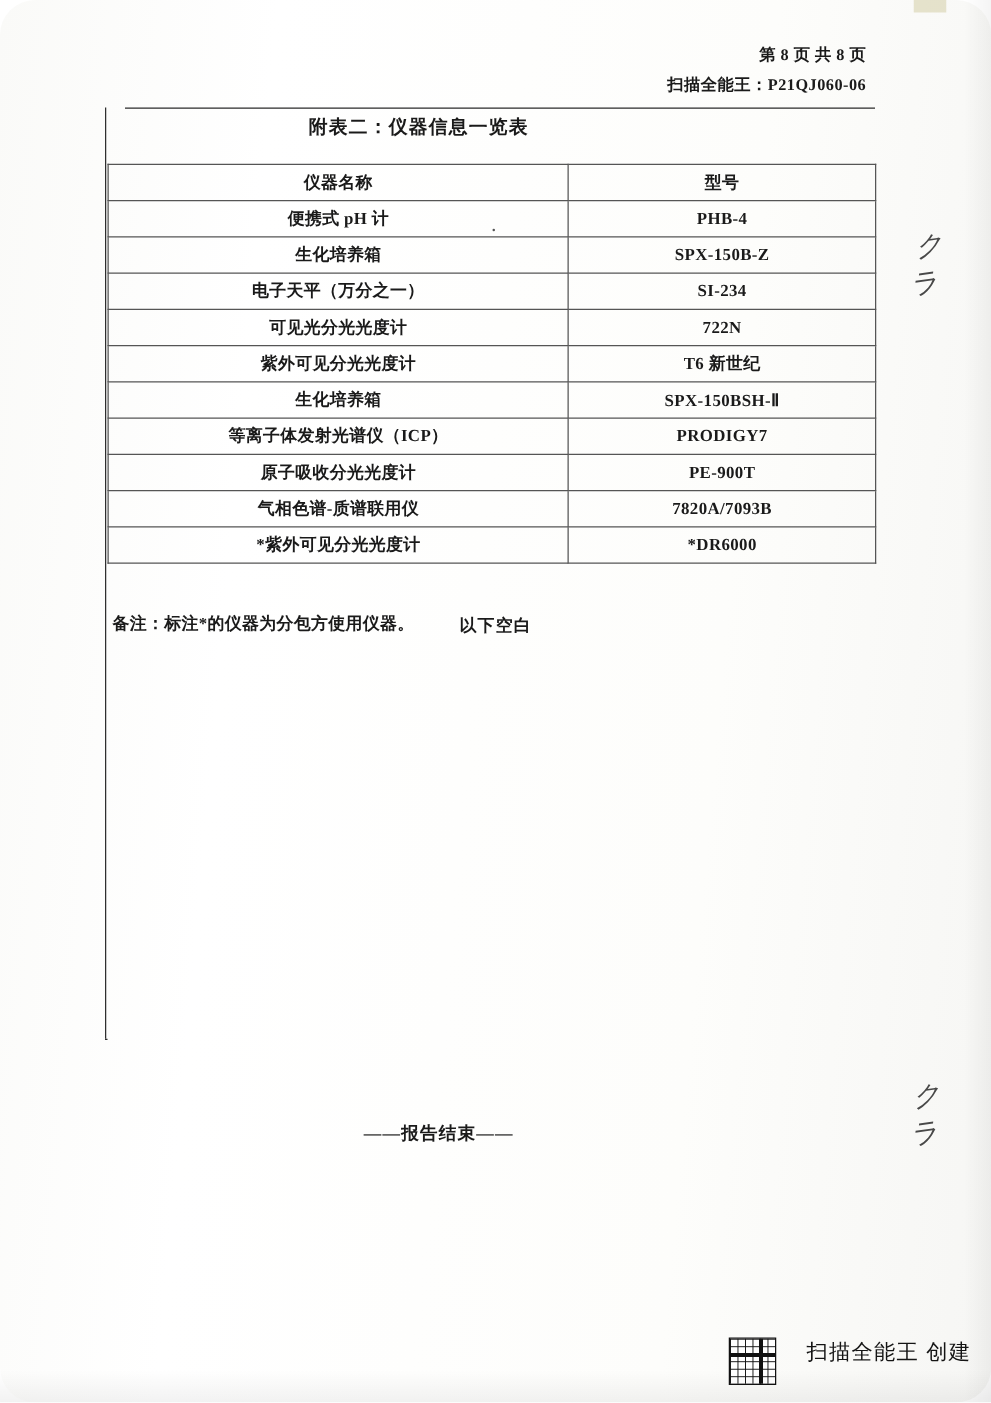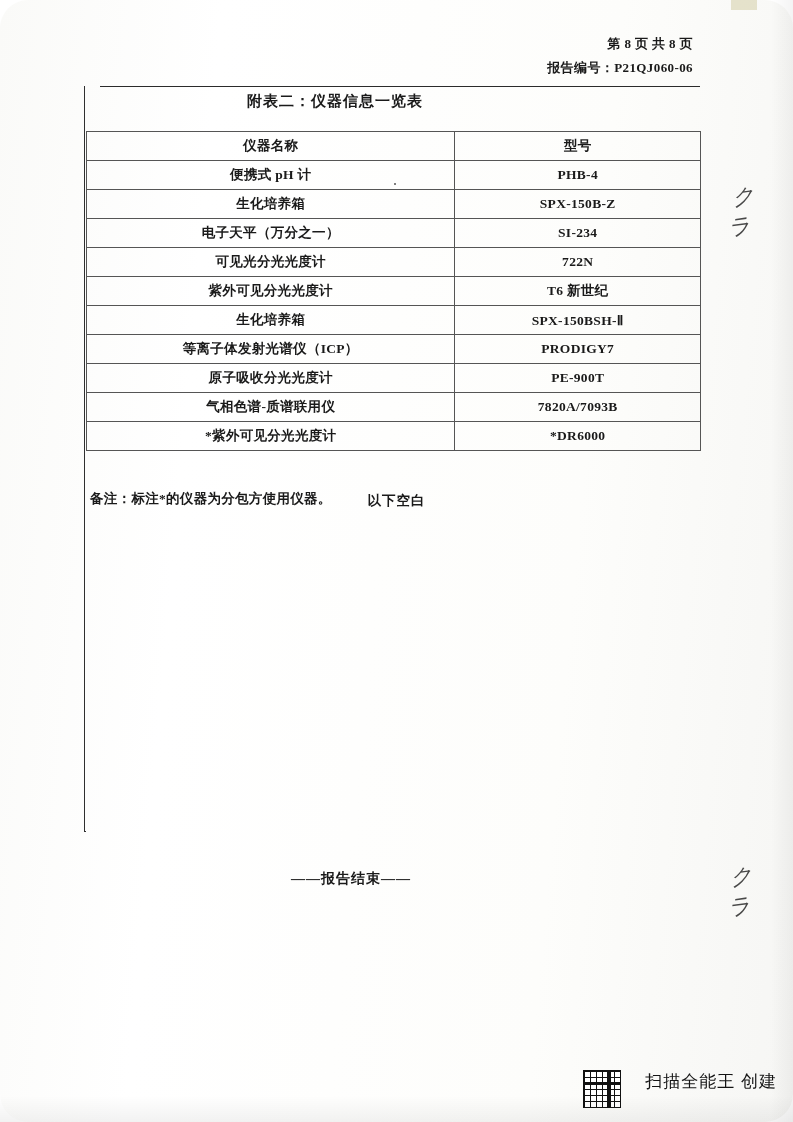--- a/index.html
+++ b/index.html
@@ -136,21 +136,21 @@
     text-align: center;
     font-size: 13.5px;
     font-weight: bold;
     letter-spacing: 1px;
   }
 
   
   .end-note {
     position: absolute;
     left: 0;
-    top: 870px;
+    top: 898px;
     width: 702px;
     text-align: center;
     font-size: 14px;
     font-weight: bold;
     letter-spacing: 1px;
   }
 
   
   .mark {
     position: absolute;
@@ -218,21 +218,21 @@
 </style>
 </head>
 <body>
 
 <div class="page">
   <div class="artifact"></div>
 
   <div class="header">
     <div class="pageno">第 8 页 共 8 页</div>
     <div class="reportno">
-      <span>报告编号：</span><span class="val">P21QJ060-06</span>
+      <span>扫描全能王：</span><span class="val">P21QJ060-06</span>
     </div>
   </div>
 
   <div class="top-rule"></div>
 
   <div class="doc-title">附表二：仪器信息一览表</div>
 
   <div class="frame-left"></div>
   <div class="frame-bottom"></div>
 

